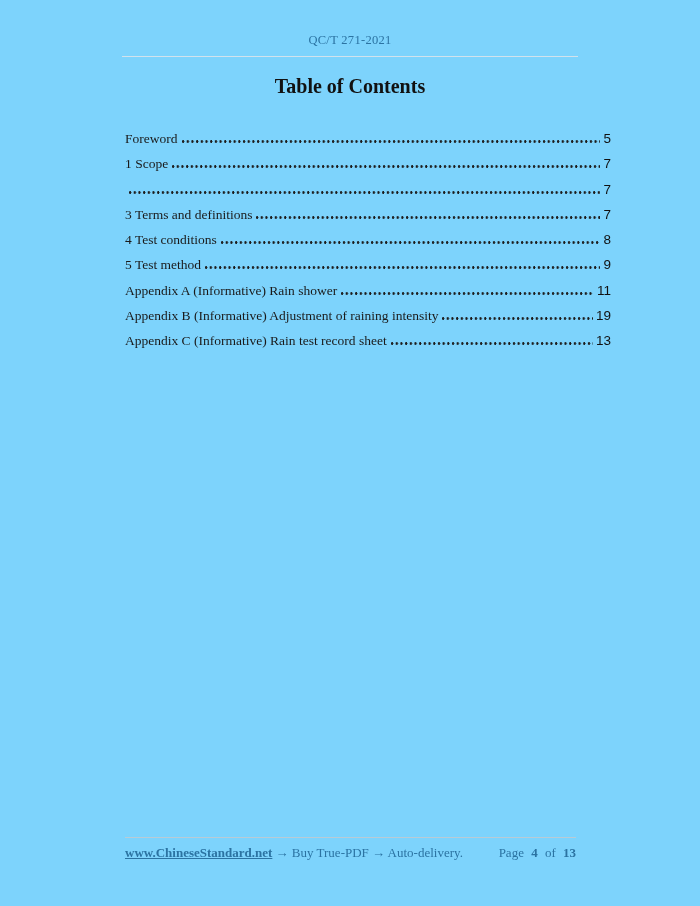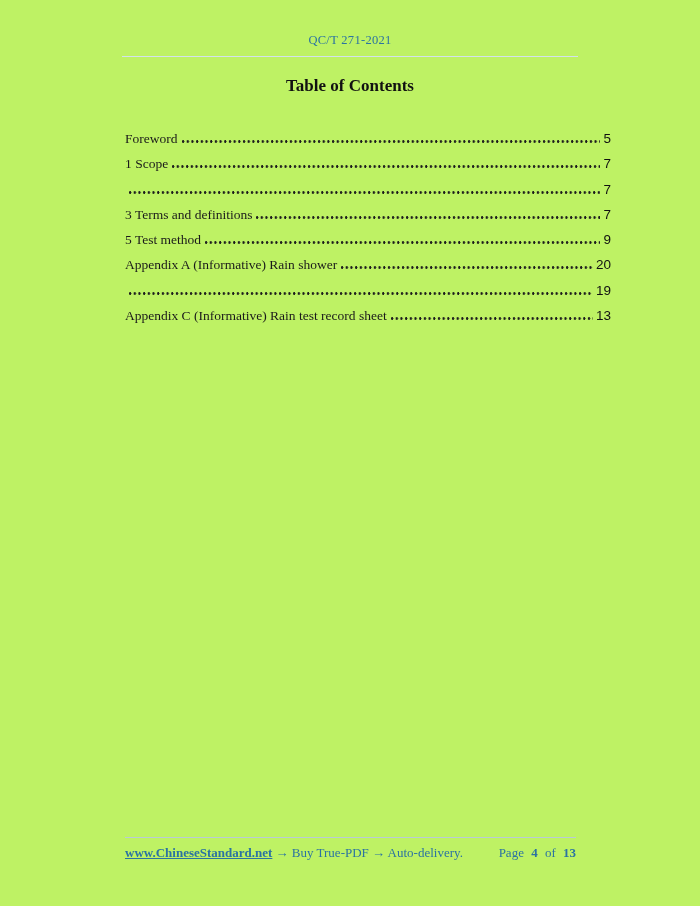--- a/index.html
+++ b/index.html
@@ -11,42 +11,42 @@
   * { margin: 0; padding: 0; box-sizing: border-box; }
   html, body { background: #ffffff; }
   body {
     width: 700px;
     height: 906px;
     position: relative;
     overflow: hidden;
     font-family: "Liberation Serif", "DejaVu Serif", serif;
     color: var(--text);
   }
-  .page { position: absolute; inset: 0; background: #bef264; }
+  .page { position: absolute; inset: 0; background: #7dd3fc; }
 
   
   .header { padding-top: 33px; margin: 0 122px; text-align: center; }
   .doc-number {
     color: var(--accent);
     font-size: 12.5px;
     line-height: 15px;
     letter-spacing: 0.3px;
   }
   .header-divider {
     margin: 8px 0 0 0;
     border: none;
     border-top: 1px solid var(--header-line);
     height: 0;
   }
 
   
   .page-title {
     margin-top: 18px;
     text-align: center;
-    font-size: 17px;
+    font-size: 20px;
     line-height: 22px;
     font-weight: bold;
     color: #111111;
   }
 
   
   .toc { margin: 29px 89px 0 125px; }
   .toc-row {
     display: flex;
     align-items: baseline;
@@ -134,34 +134,40 @@
       <span class="toc-leader"></span>
       <span class="toc-page">7</span>
     </div>
 
     <div class="toc-row">
       <span class="toc-label">3 Terms and definitions</span>
       <span class="toc-leader"></span>
       <span class="toc-page">7</span>
     </div>
 
+    <div class="toc-row">
+      <span class="toc-label">4 Test conditions</span>
+      <span class="toc-leader"></span>
+      <span class="toc-page">8</span>
+    </div>
 
     <div class="toc-row">
       <span class="toc-label">5 Test method</span>
       <span class="toc-leader"></span>
       <span class="toc-page">9</span>
     </div>
 
     <div class="toc-row">
       <span class="toc-label">Appendix A (Informative) Rain shower</span>
       <span class="toc-leader"></span>
-      <span class="toc-page">20</span>
+      <span class="toc-page">11</span>
     </div>
 
     <div class="toc-row">
+      <span class="toc-label">Appendix B (Informative) Adjustment of raining intensity</span>
       <span class="toc-leader"></span>
       <span class="toc-page">19</span>
     </div>
 
     <div class="toc-row">
       <span class="toc-label">Appendix C (Informative) Rain test record sheet</span>
       <span class="toc-leader"></span>
       <span class="toc-page">13</span>
     </div>
 

